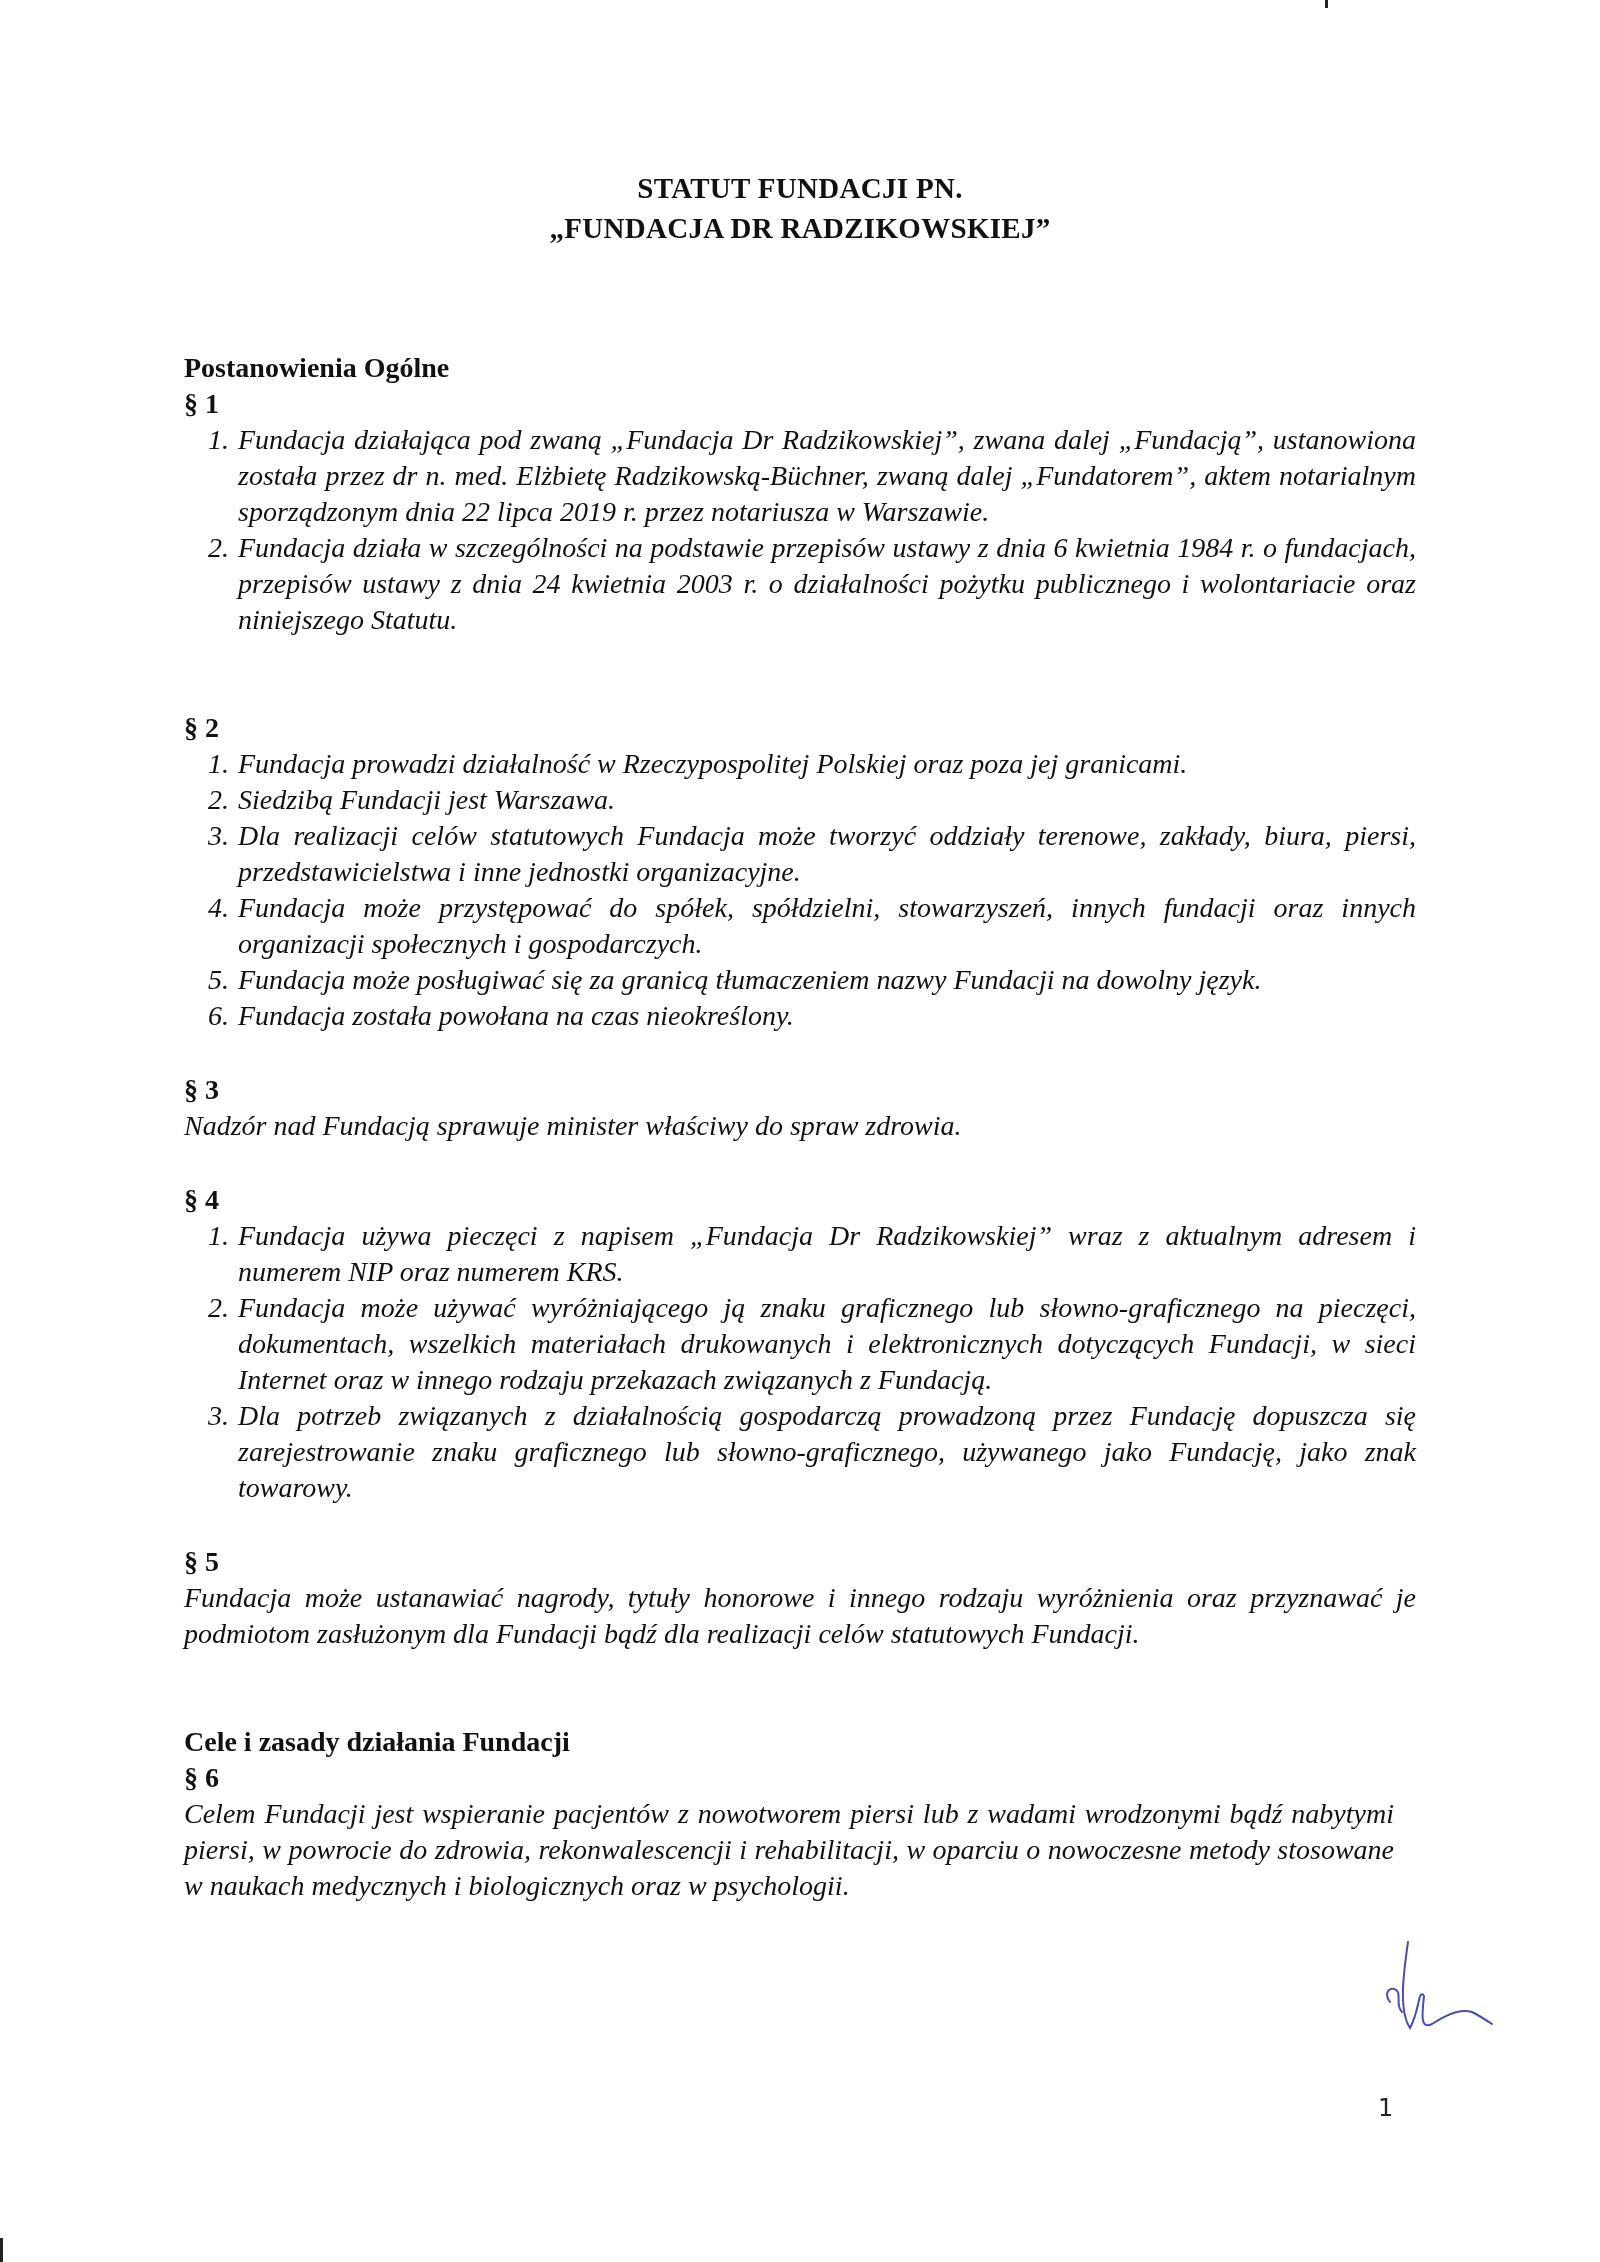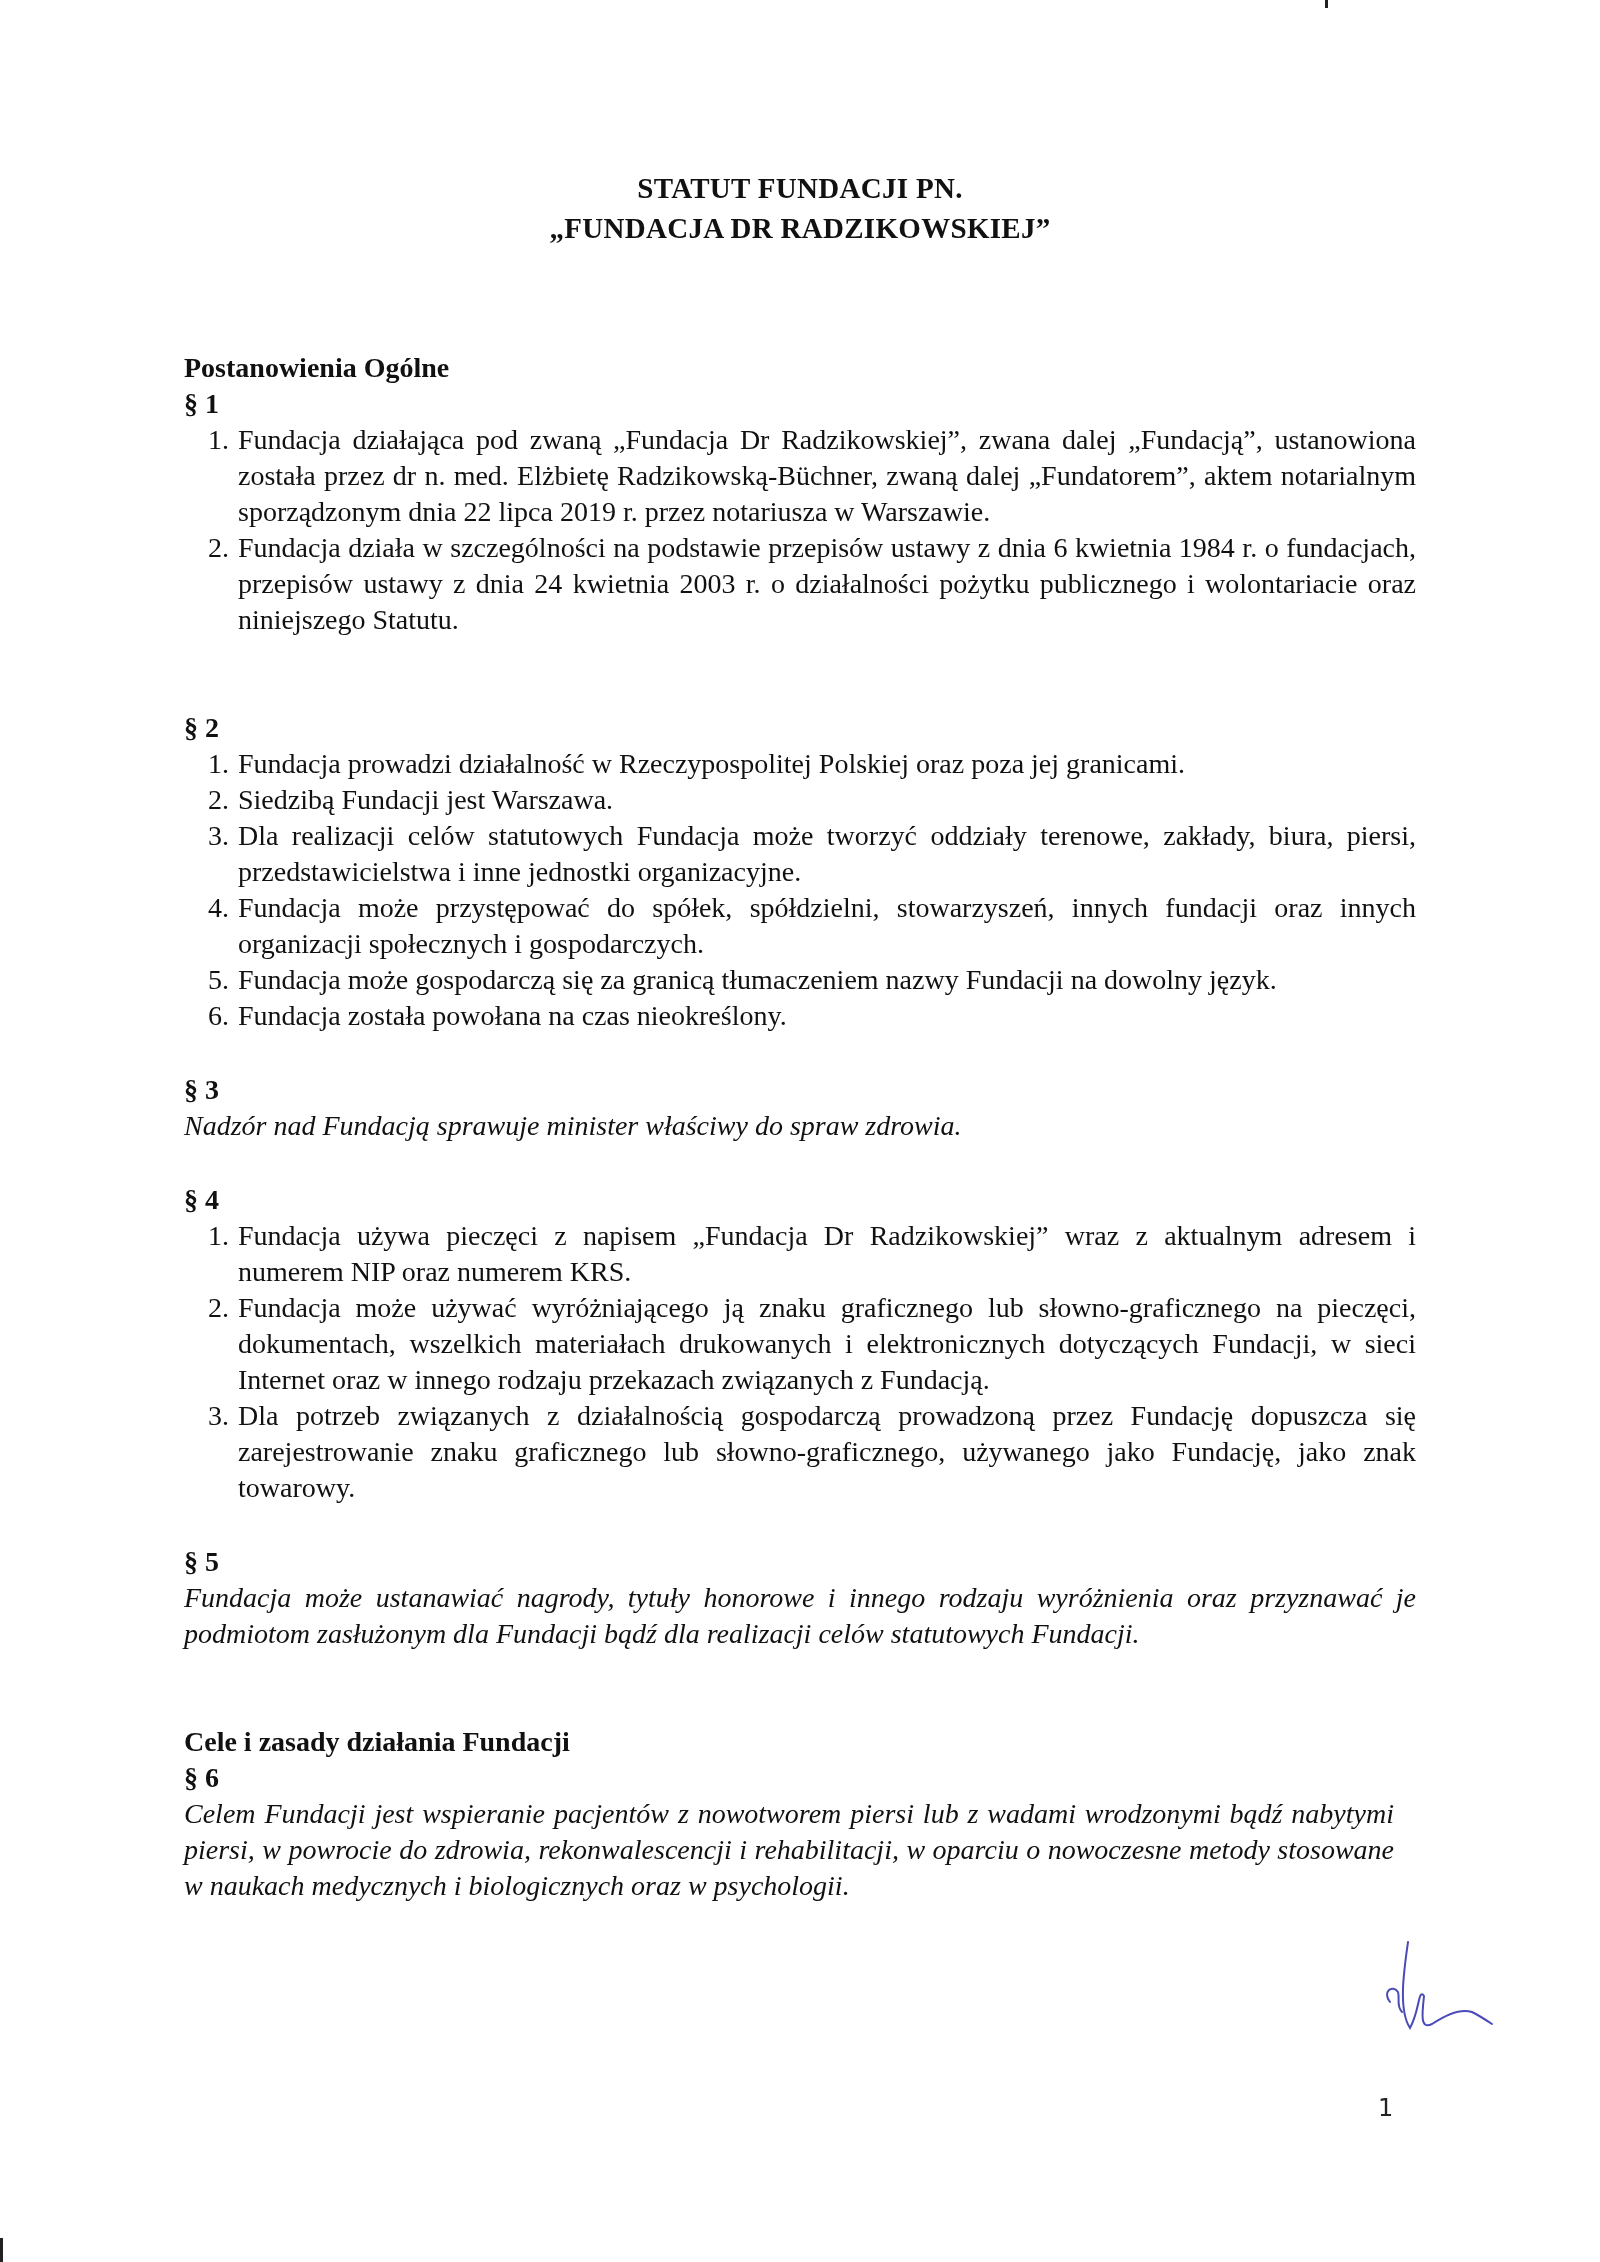--- a/index.html
+++ b/index.html
@@ -12,21 +12,21 @@
     position: absolute; top: 168px; left: 0; width: 1600px; text-align: center;
     font-weight: bold; font-size: 29px; line-height: 40px; letter-spacing: 0.3px;
   }
   .content {
     position: absolute; left: 184px; top: 350px; width: 1232px;
     font-size: 28px; line-height: 36px;
   }
   .sec-heading { font-weight: bold; font-size: 28px; margin: 0; }
   .par { font-weight: bold; font-size: 28px; margin: 0; }
   ol { margin: 0; padding-left: 52px; }
-  ol li { text-align: justify; padding-left: 2px; }
+  ol li { text-align: justify; padding-left: 2px; font-style: italic; }
   p.body { margin: 0; text-align: justify; font-style: italic; }
   .gap-m { height: 38px; }
   .gap-l { height: 72px; }
   .sig { position: absolute; left: 1380px; top: 1940px; width: 130px; height: 110px; }
   .page-num {
     position: absolute; left: 1378px; top: 2094px; font-family: "DejaVu Sans", sans-serif;
     font-size: 24px; color: #222;
   }
   .edge-mark { position: absolute; right: 0; top: 0; width: 3px; height: 8px; background: #222; }
   .edge-mark2 { position: absolute; left: 0; top: 2238px; width: 3px; height: 24px; background: #222; }
@@ -52,21 +52,21 @@
       <li>Fundacja działa w szczególności na podstawie przepisów ustawy z dnia 6 kwietnia 1984 r. o fundacjach, przepisów ustawy z dnia 24 kwietnia 2003 r. o działalności pożytku publicznego i wolontariacie oraz niniejszego Statutu.</li>
     </ol>
 
     <div class="gap-l"></div>
     <div class="par">§ 2</div>
     <ol>
       <li>Fundacja prowadzi działalność w Rzeczypospolitej Polskiej oraz poza jej granicami.</li>
       <li>Siedzibą Fundacji jest Warszawa.</li>
       <li>Dla realizacji celów statutowych Fundacja może tworzyć oddziały terenowe, zakłady, biura, piersi, przedstawicielstwa i inne jednostki organizacyjne.</li>
       <li>Fundacja może przystępować do spółek, spółdzielni, stowarzyszeń, innych fundacji oraz innych organizacji społecznych i gospodarczych.</li>
-      <li>Fundacja może gospodarczą się za granicą tłumaczeniem nazwy Fundacji na dowolny język.</li>
+      <li>Fundacja może posługiwać się za granicą tłumaczeniem nazwy Fundacji na dowolny język.</li>
       <li>Fundacja została powołana na czas nieokreślony.</li>
     </ol>
 
     <div class="gap-m"></div>
     <div class="par">§ 3</div>
     <p class="body">Nadzór nad Fundacją sprawuje minister właściwy do spraw zdrowia.</p>
 
     <div class="gap-m"></div>
     <div class="par">§ 4</div>
     <ol>

